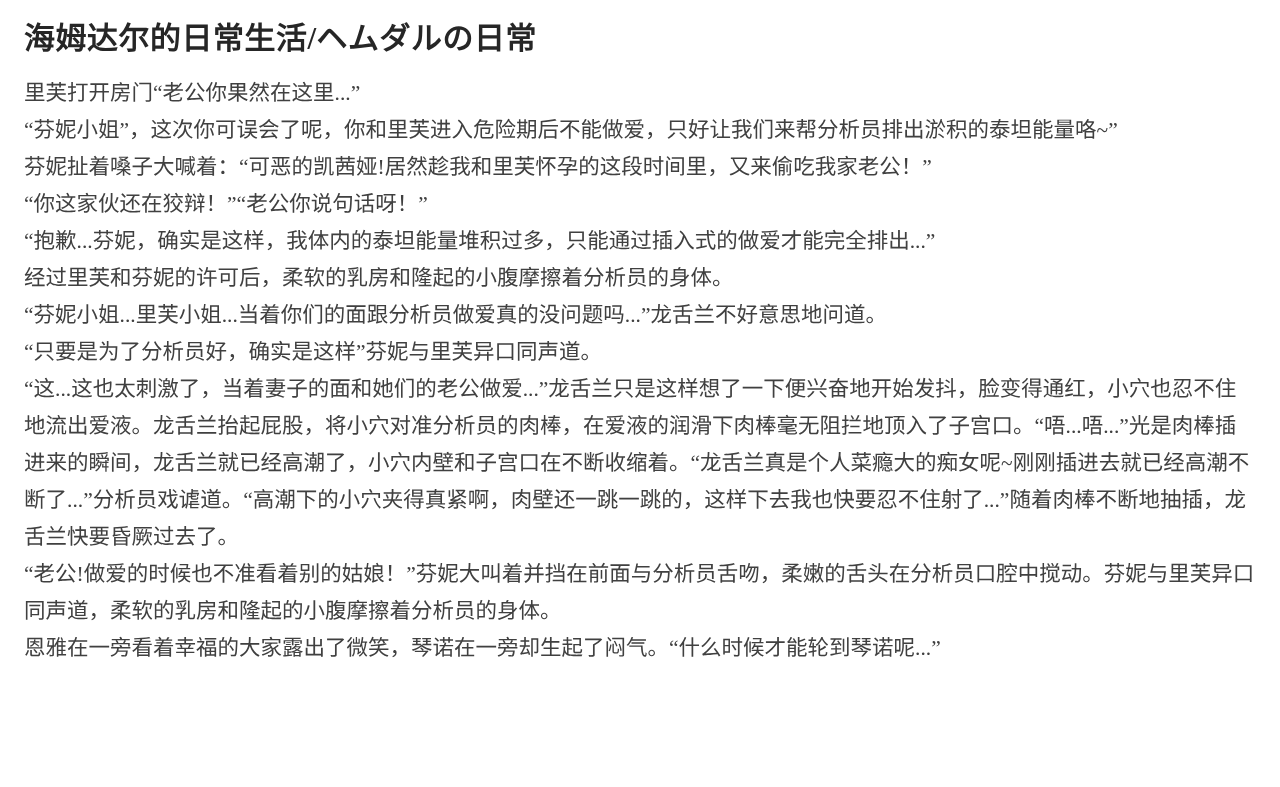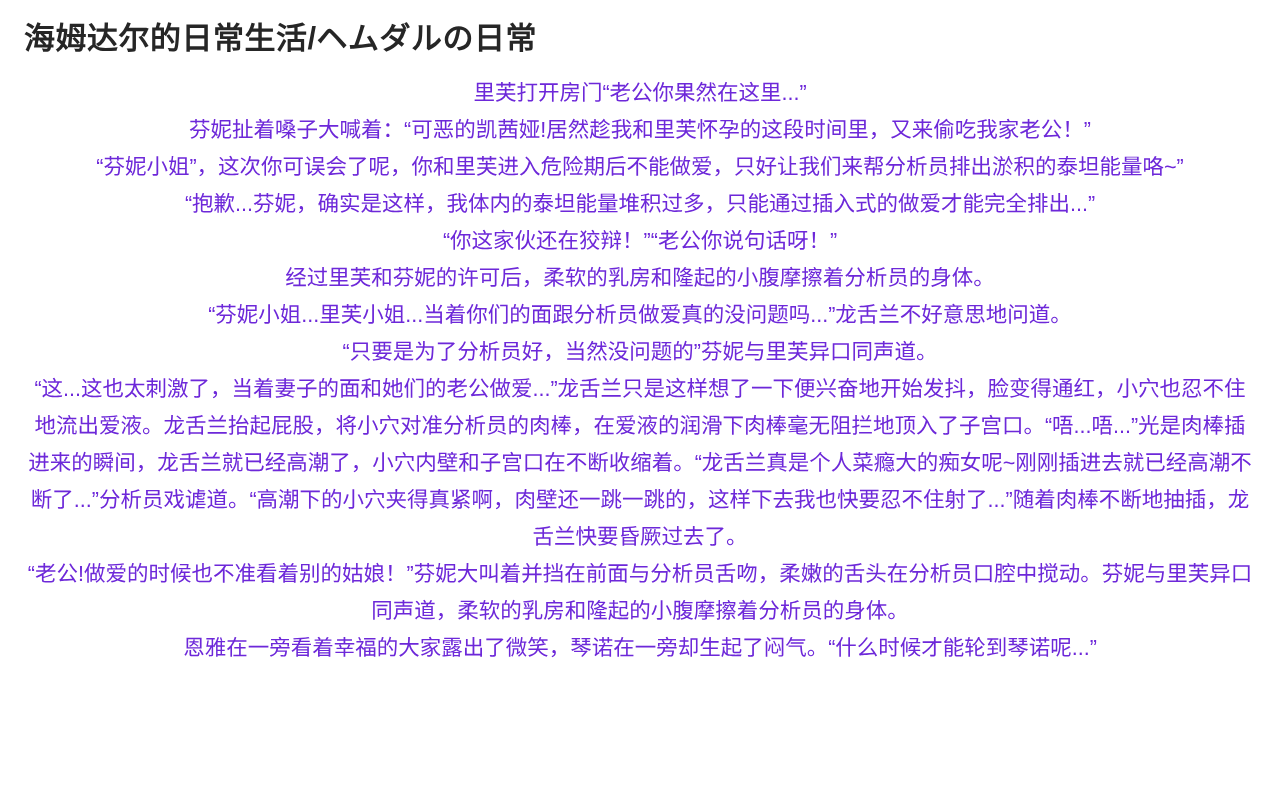--- a/index.html
+++ b/index.html
@@ -13,58 +13,59 @@
     min-height: 787px;
     font-family: "Liberation Sans", "DejaVu Sans", sans-serif;
     color: #333333;
     -webkit-font-smoothing: antialiased;
   }
   .page {
     box-sizing: border-box;
     width: 1280px;
     padding: 14px 24px 0 24px;
     background: #ffffff;
+    font-family: Liberation Serif, serif;
   }
   .doc-title {
     font-size: 31px;
     line-height: 1.25;
     font-weight: bold;
     color: #262626;
     margin: 6px 0 16px 0;
     letter-spacing: 0.5px;
   }
   .body-text {
     font-size: 21.5px;
     line-height: 37px;
-    color: #6d28d9;
-    text-align: center;
+    color: #404040;
+    text-align: left;
     word-break: break-word;
   }
   .para {
     margin: 0;
     padding: 0;
   }
   .para + .para {
     margin-top: 0;
   }
 </style>
 </head>
 <body>
 
 <div class="page">
 
   <h1 class="doc-title">海姆达尔的日常生活/ヘムダルの日常</h1>
 
   <div class="body-text">
     <p class="para">里芙打开房门“老公你果然在这里...”</p>
+    <p class="para">“芬妮小姐”，这次你可误会了呢，你和里芙进入危险期后不能做爱，只好让我们来帮分析员排出淤积的泰坦能量咯~”</p>
     <p class="para">芬妮扯着嗓子大喊着：“可恶的凯茜娅!居然趁我和里芙怀孕的这段时间里，又来偷吃我家老公！”</p>
-    <p class="para">“芬妮小姐”，这次你可误会了呢，你和里芙进入危险期后不能做爱，只好让我们来帮分析员排出淤积的泰坦能量咯~”</p>
+    <p class="para">“你这家伙还在狡辩！”“老公你说句话呀！”</p>
     <p class="para">“抱歉...芬妮，确实是这样，我体内的泰坦能量堆积过多，只能通过插入式的做爱才能完全排出...”</p>
-    <p class="para">“你这家伙还在狡辩！”“老公你说句话呀！”</p>
     <p class="para">经过里芙和芬妮的许可后，柔软的乳房和隆起的小腹摩擦着分析员的身体。</p>
     <p class="para">“芬妮小姐...里芙小姐...当着你们的面跟分析员做爱真的没问题吗...”龙舌兰不好意思地问道。</p>
-    <p class="para">“只要是为了分析员好，当然没问题的”芬妮与里芙异口同声道。</p>
+    <p class="para">“只要是为了分析员好，确实是这样”芬妮与里芙异口同声道。</p>
     <p class="para">“这...这也太刺激了，当着妻子的面和她们的老公做爱...”龙舌兰只是这样想了一下便兴奋地开始发抖，脸变得通红，小穴也忍不住地流出爱液。龙舌兰抬起屁股，将小穴对准分析员的肉棒，在爱液的润滑下肉棒毫无阻拦地顶入了子宫口。“唔...唔...”光是肉棒插进来的瞬间，龙舌兰就已经高潮了，小穴内壁和子宫口在不断收缩着。“龙舌兰真是个人菜瘾大的痴女呢~刚刚插进去就已经高潮不断了...”分析员戏谑道。“高潮下的小穴夹得真紧啊，肉壁还一跳一跳的，这样下去我也快要忍不住射了...”随着肉棒不断地抽插，龙舌兰快要昏厥过去了。</p>
     <p class="para">“老公!做爱的时候也不准看着别的姑娘！”芬妮大叫着并挡在前面与分析员舌吻，柔嫩的舌头在分析员口腔中搅动。芬妮与里芙异口同声道，柔软的乳房和隆起的小腹摩擦着分析员的身体。</p>
     <p class="para">恩雅在一旁看着幸福的大家露出了微笑，琴诺在一旁却生起了闷气。“什么时候才能轮到琴诺呢...”</p>
   </div>
 
 </div>
 
 </body></html>

